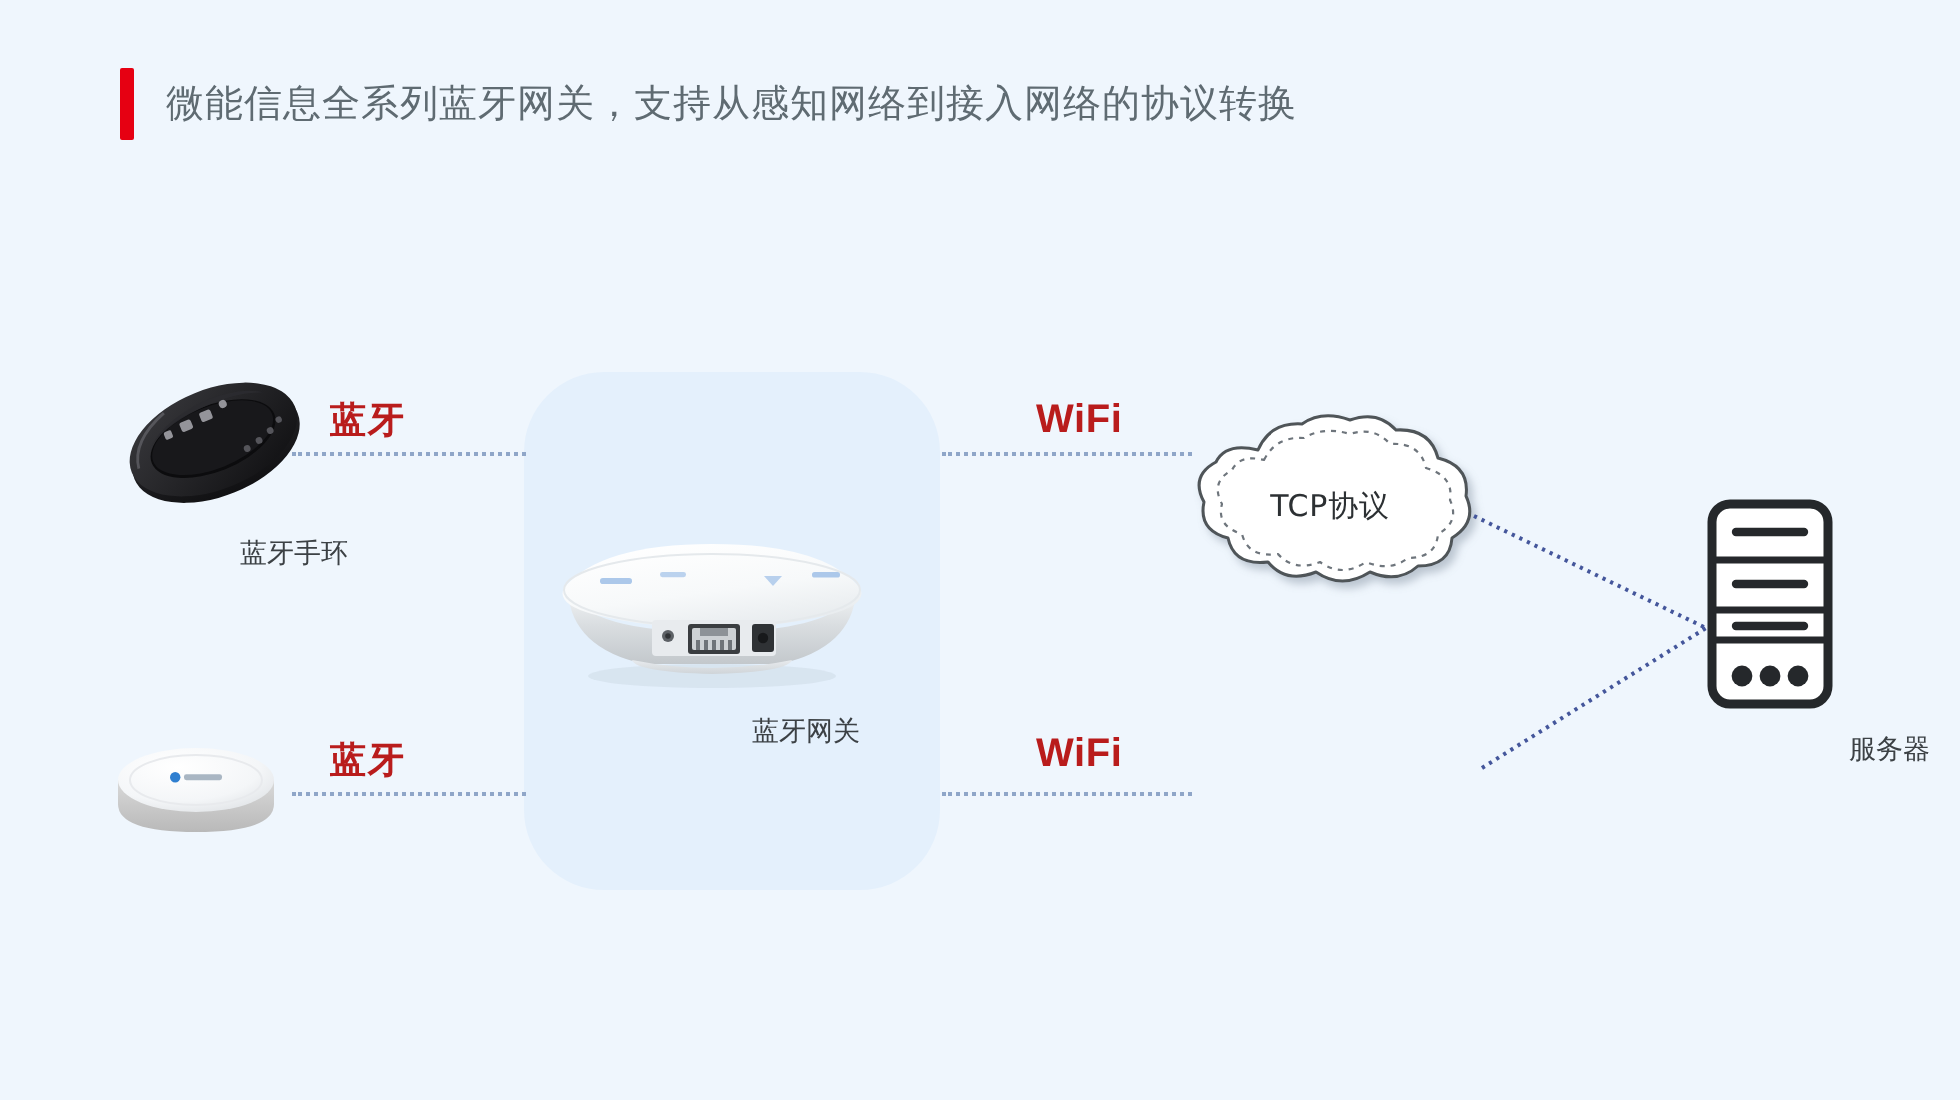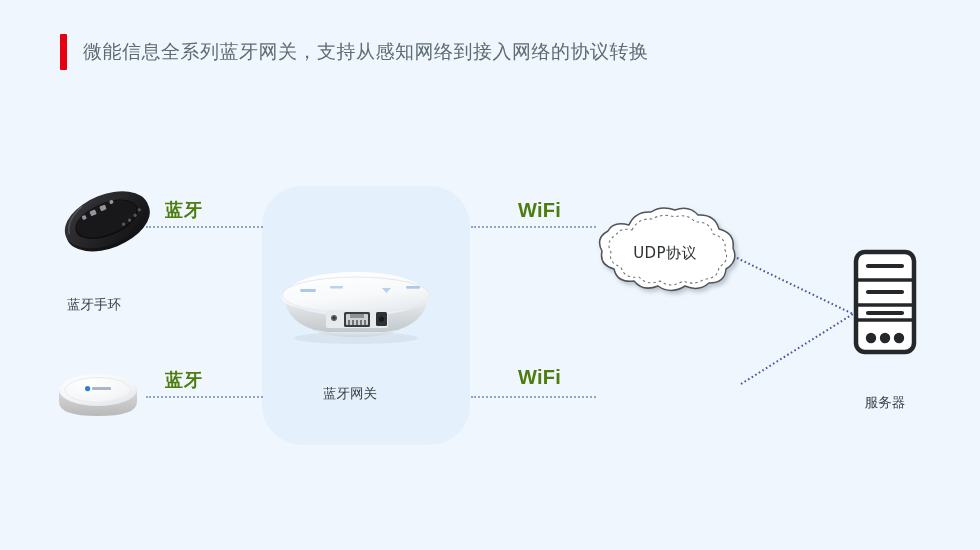--- a/index.html
+++ b/index.html
@@ -25,28 +25,28 @@
   }
 
   
   .gw-panel{
     position:absolute;left:262px;top:186px;width:208px;height:259px;
     background:#e4f0fc;border-radius:40px;
   }
 
   
   .caption{
-    position:absolute;text-align:center;color:#3c4145;font-size:13.5px;
-    font-family:"DejaVu Sans","Liberation Sans",sans-serif;white-space:nowrap;margin-top:28px;
+    position:absolute;text-align:right;color:#3c4145;font-size:13.5px;
+    font-family:"DejaVu Sans","Liberation Sans",sans-serif;white-space:nowrap;
   }
   .caption.latin{font-family:"Liberation Sans",sans-serif;font-size:15px;color:#2f3437;}
 
   
   .link-label{
-    position:absolute;color:#4d7c0f;font-weight:bold;white-space:nowrap;
+    position:absolute;color:#b91c1c;font-weight:bold;white-space:nowrap;
     font-family:"DejaVu Sans","Liberation Sans",sans-serif;
   }
   .link-label.cn{font-size:18px;letter-spacing:1px;}
   .link-label.en{font-size:20px;letter-spacing:.3px;font-family:"Liberation Sans",sans-serif;}
 
   
   .dotline{
     position:absolute;height:0;border-top:2px dotted #8fa6c8;
   }
 
@@ -218,21 +218,21 @@
         <path d="M44 22 Q50 8 66 9 Q76 2 90 7 Q104 2 113 12 Q130 11 134 26
                  Q150 30 148 45 Q154 58 141 66 Q140 80 124 80 Q114 89 100 83
                  Q86 92 73 83 Q58 89 49 78 Q32 80 29 66 Q14 62 17 48
                  Q10 35 23 28 Q28 18 44 22 Z" fill="#ffffff" stroke="#4f5459" stroke-width="1.5" stroke-linejoin="round"></path>
       </g>
       <path d="M47 27 Q53 15 67 16 Q77 10 90 14 Q102 10 110 19 Q125 18 128 31
                Q142 35 140 47 Q145 58 134 64 Q133 76 119 76 Q110 83 98 78
                Q86 86 75 78 Q62 83 54 74 Q39 76 36 64 Q23 60 26 49
                Q20 38 31 32 Q35 24 47 27 Z" fill="none" stroke="#6e757c" stroke-width="1.1" stroke-dasharray="2.5,3" stroke-linejoin="round"></path>
     </svg>
-    <div class="cloud-text">UDP协议</div>
+    <div class="cloud-text">TCP协议</div>
   </div>
 
 
   <div class="server">
     <svg width="70" height="108" viewBox="0 0 70 108">
       <rect x="6" y="4" width="58" height="100" rx="9" fill="#ffffff" stroke="#25282b" stroke-width="4.5"></rect>
       <line x1="6" y1="32" x2="64" y2="32" stroke="#25282b" stroke-width="3.4"></line>
       <line x1="6" y1="57" x2="64" y2="57" stroke="#25282b" stroke-width="3.4"></line>
       <line x1="6" y1="72" x2="64" y2="72" stroke="#25282b" stroke-width="3.4"></line>
       <line x1="18" y1="18" x2="52" y2="18" stroke="#25282b" stroke-width="4.2" stroke-linecap="round"></line>

